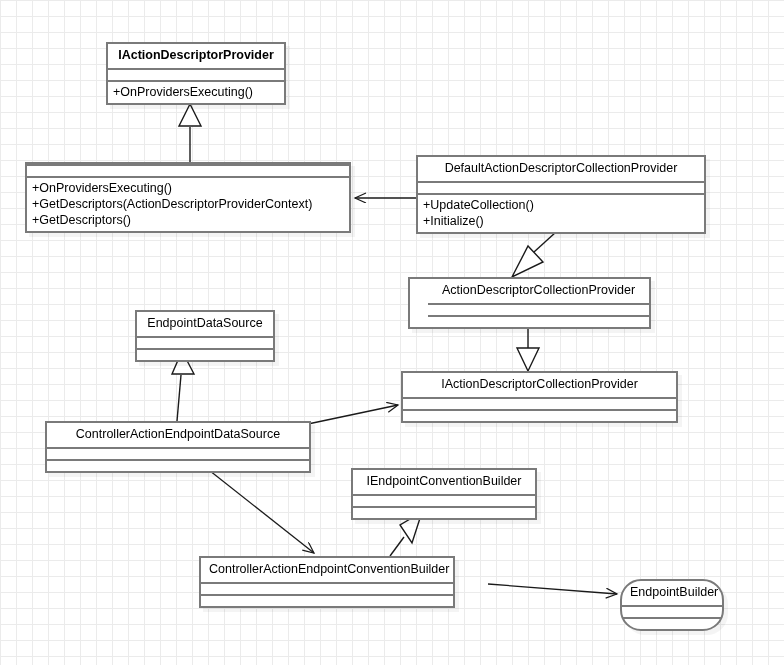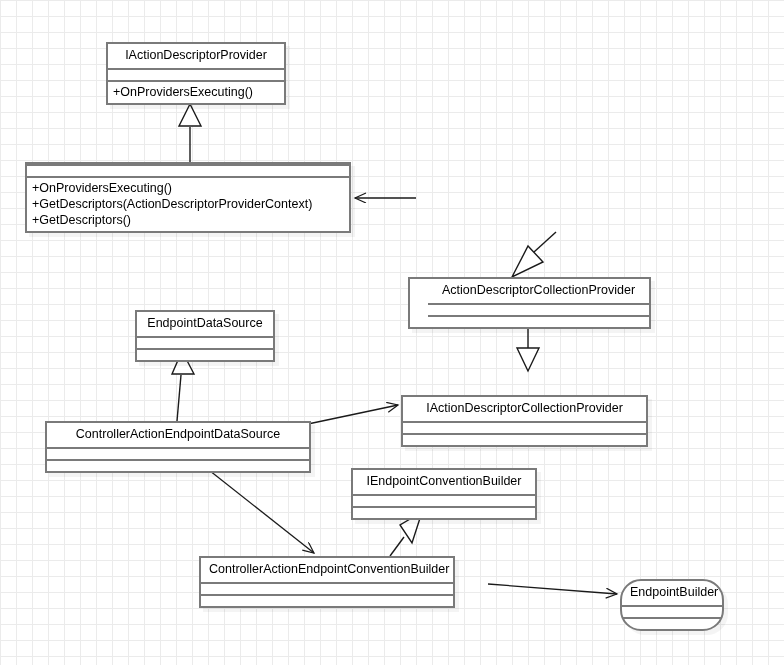--- a/index.html
+++ b/index.html
@@ -38,21 +38,21 @@
     z-index: 5;
   }
   .uml-name {
     text-align: center;
     font-size: 12.5px;
     color: #000000;
     padding: 4px 8px 5px 8px;
     white-space: nowrap;
     line-height: 15px;
   }
-  .uml-name.bold { font-weight: normal; border-radius: 11px; }
+  .uml-name.bold { font-weight: bold; border-radius: 11px; }
   .uml-sep {
     border-top: 2px solid #7a7a7a;
     height: 0;
     font-size: 0;
     line-height: 0;
   }
   .uml-compartment {
     padding: 2px 13px 3px 5px;
     min-height: 9px;
     font-size: 12.5px;
@@ -133,28 +133,38 @@
     <div class="uml-class" style="left: 25px; top: 162px; width: 326px;">
       <div class="uml-sep"></div>
       <div class="uml-compartment empty"></div>
       <div class="uml-sep"></div>
       <div class="uml-compartment">
         <span class="uml-member">+OnProvidersExecuting()</span>
         <span class="uml-member">+GetDescriptors(ActionDescriptorProviderContext)</span>
         <span class="uml-member">+GetDescriptors()</span>
       </div>
     </div>
+    <div class="uml-class" style="left: 416px; top: 155px; width: 290px;">
+      <div class="uml-name">DefaultActionDescriptorCollectionProvider</div>
+      <div class="uml-sep"></div>
+      <div class="uml-compartment empty"></div>
+      <div class="uml-sep"></div>
+      <div class="uml-compartment">
+        <span class="uml-member">+UpdateCollection()</span>
+        <span class="uml-member">+Initialize()</span>
+      </div>
+    </div>
     <div class="uml-class" style="left: 408px; top: 277px; width: 243px; padding-left: 18px;">
       <div class="uml-name">ActionDescriptorCollectionProvider</div>
       <div class="uml-sep"></div>
       <div class="uml-compartment empty"></div>
       <div class="uml-sep"></div>
       <div class="uml-compartment empty"></div>
     </div>
-    <div class="uml-class" style="left: 401px; top: 371px; width: 247px; margin-top: 24px;">
+    <div class="uml-class" style="left: 401px; top: 371px; width: 277px;">
       <div class="uml-name">IActionDescriptorCollectionProvider</div>
       <div class="uml-sep"></div>
       <div class="uml-compartment empty"></div>
       <div class="uml-sep"></div>
       <div class="uml-compartment empty"></div>
     </div>
     <div class="uml-class" style="left: 111px; top: 310px; width: 140px; margin-left: 24px;">
       <div class="uml-name">EndpointDataSource</div>
       <div class="uml-sep"></div>
       <div class="uml-compartment empty"></div>

